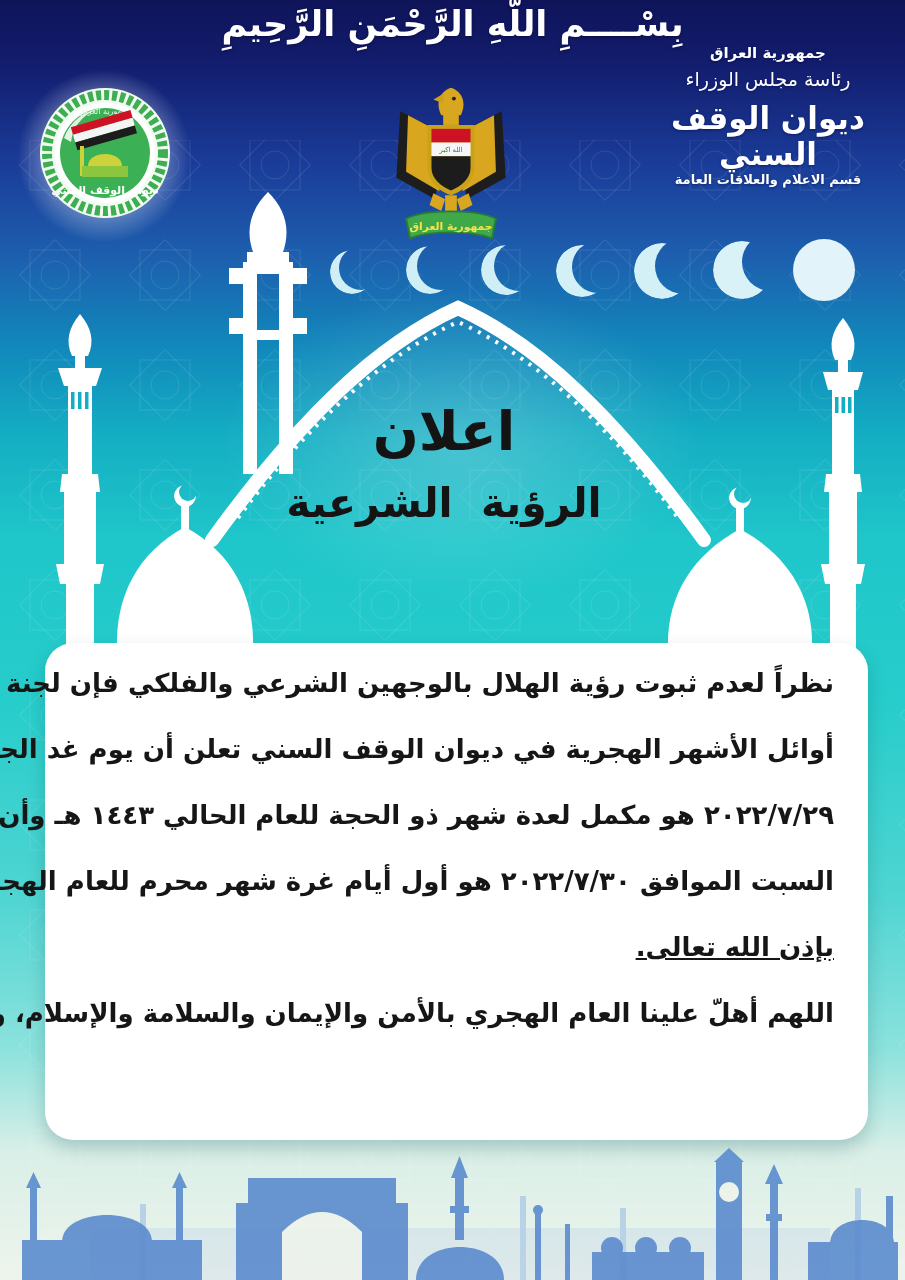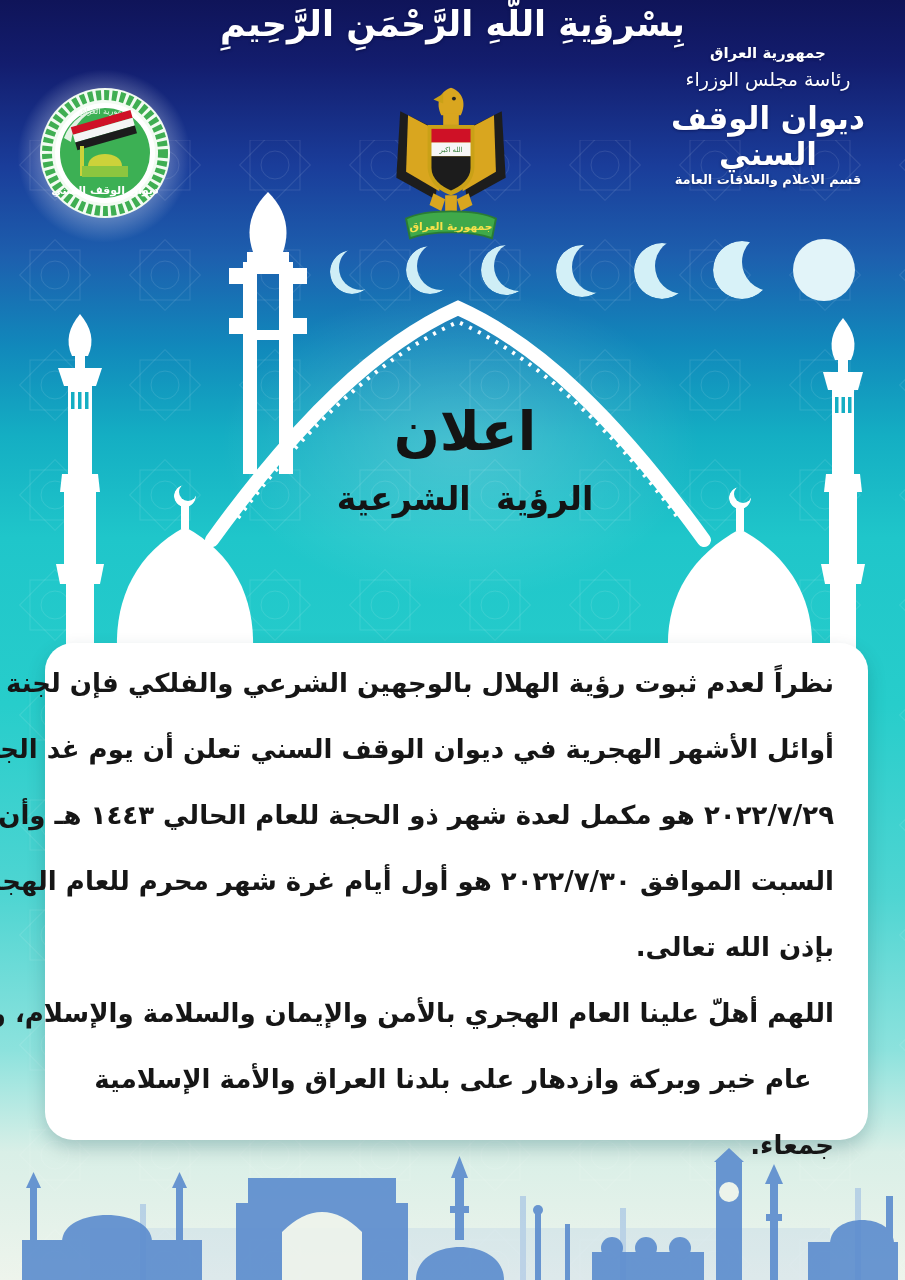--- a/index.html
+++ b/index.html
@@ -27,34 +27,34 @@
   }
   .org{
     right:6px;top:44px;width:262px;text-align:center;color:#ffffff;direction:rtl;
     text-shadow:0 1px 3px rgba(0,0,50,.45);
   }
   .org .l1{font-size:15px;font-weight:bold;}
   .org .l2{font-size:19px;font-weight:normal;margin-top:6px;}
   .org .l3{font-size:31px;font-weight:bold;margin-top:10px;}
   .org .l4{font-size:13px;font-weight:bold;letter-spacing:.5px;}
   .title{
-    left:245px;top:400px;width:440px;text-align:center;direction:rtl;color:#141414;
+    left:224px;top:400px;width:440px;text-align:center;direction:rtl;color:#141414;
   }
   .title .t1{font-size:54px;font-weight:bold;}
-  .title .t2{font-size:33px;font-weight:bold;margin-top:16px;word-spacing:14px;}
+  .title .t2{font-size:41px;font-weight:bold;margin-top:16px;word-spacing:14px;}
   .panel{
     left:45px;top:643px;width:823px;height:497px;background:#ffffff;
     border-radius:28px;box-shadow:0 8px 18px rgba(0,60,70,.22);
   }
   .body-text{
     left:72px;top:650px;width:762px;direction:rtl;color:#161616;
     font-size:26px;font-weight:bold;line-height:66px;
   }
   .body-text .line{white-space:nowrap;text-align:justify;text-align-last:justify;}
-  .body-text .line.rl{text-align:center;text-align-last:right;white-space:normal;}
+  .body-text .line.rl{text-align:left;text-align-last:right;white-space:normal;text-decoration:underline;}
   svg text{font-family:"DejaVu Sans",sans-serif;}
 </style>
 </head>
 <body>
 
 <div class="poster">
 
   <svg class="abs" style="left:0;top:0" width="905" height="1280" viewBox="0 0 905 1280">
     <defs>
       <pattern id="p8" width="110" height="110" patternUnits="userSpaceOnUse">
@@ -190,21 +190,20 @@
 
   <div class="abs panel"></div>
 
   <div class="abs body-text">
     <div class="line">نظراً لعدم ثبوت رؤية الهلال بالوجهين الشرعي والفلكي فإن لجنة تحديد</div>
     <div class="line">أوائل الأشهر الهجرية في ديوان الوقف السني تعلن أن يوم غد الجمعة الموافق</div>
     <div class="line">٢٠٢٢/٧/٢٩ هو مكمل لعدة شهر ذو الحجة للعام الحالي ١٤٤٣ هـ  وأن يوم</div>
     <div class="line">السبت الموافق ٢٠٢٢/٧/٣٠ هو أول أيام غرة شهر محرم للعام الهجري ١٤٤٤</div>
     <div class="line rl">بإذن الله تعالى.</div>
     <div class="line">اللهم أهلّ علينا العام الهجري بالأمن والإيمان والسلامة والإسلام، واجعله</div>
-    <div class="line rl">عام خير وبركة وازدهار على بلدنا العراق والأمة الإسلامية جمعاء.</div>
   </div>
 
   <svg class="abs" style="left:0;top:1148px" width="905" height="132" viewBox="0 0 905 132">
     <g fill="#9dbde4" opacity="0.6">
       <rect x="140" y="56" width="6" height="76"></rect>
       <rect x="520" y="48" width="6" height="84"></rect>
       <rect x="620" y="60" width="6" height="72"></rect>
       <rect x="855" y="40" width="6" height="92"></rect>
       <rect x="90" y="80" width="740" height="52" opacity="0.35"></rect>
     </g>
@@ -236,21 +235,21 @@
       <circle cx="729" cy="44" r="10" fill="#eef4ec"></circle>
       <rect x="770" y="36" width="8" height="96"></rect>
         <polygon points="765,36 783,36 774,16"></polygon>
         <rect x="766" y="66" width="16" height="7"></rect>
       <rect x="808" y="94" width="90" height="38"></rect>
       <path d="M830,96 C830,64 894,64 894,96 Z"></path>
       <rect x="886" y="48" width="7" height="48"></rect>
     </g>
   </svg>
 
-  <div class="abs bismillah">بِسْرؤيةِ اللَّهِ الرَّحْمَنِ الرَّحِيمِ</div>
+  <div class="abs bismillah">بِسْــــمِ اللَّهِ الرَّحْمَنِ الرَّحِيمِ</div>
 
   <div class="abs glow-logo"></div>
   <svg class="abs" style="left:30px;top:78px" width="150" height="150" viewBox="0 0 150 150">
     <circle cx="75" cy="75" r="65" fill="#f2fbf2"></circle>
     <circle cx="75" cy="75" r="58" fill="none" stroke="#3fae52" stroke-width="10" stroke-dasharray="5 3"></circle>
     <circle cx="75" cy="75" r="50" fill="#ffffff"></circle>
     <circle cx="75" cy="75" r="45" fill="#3cb054"></circle>
     <path d="M34,60 A45,45 0 0,1 75,30 A38,38 0 0,0 41,64 Z" fill="#ffffff" opacity="0.85"></path>
     <text x="75" y="36" font-size="8" fill="#e8f8e8" text-anchor="middle">جمهورية العراق</text>
     <g transform="rotate(-16 75 56)">

